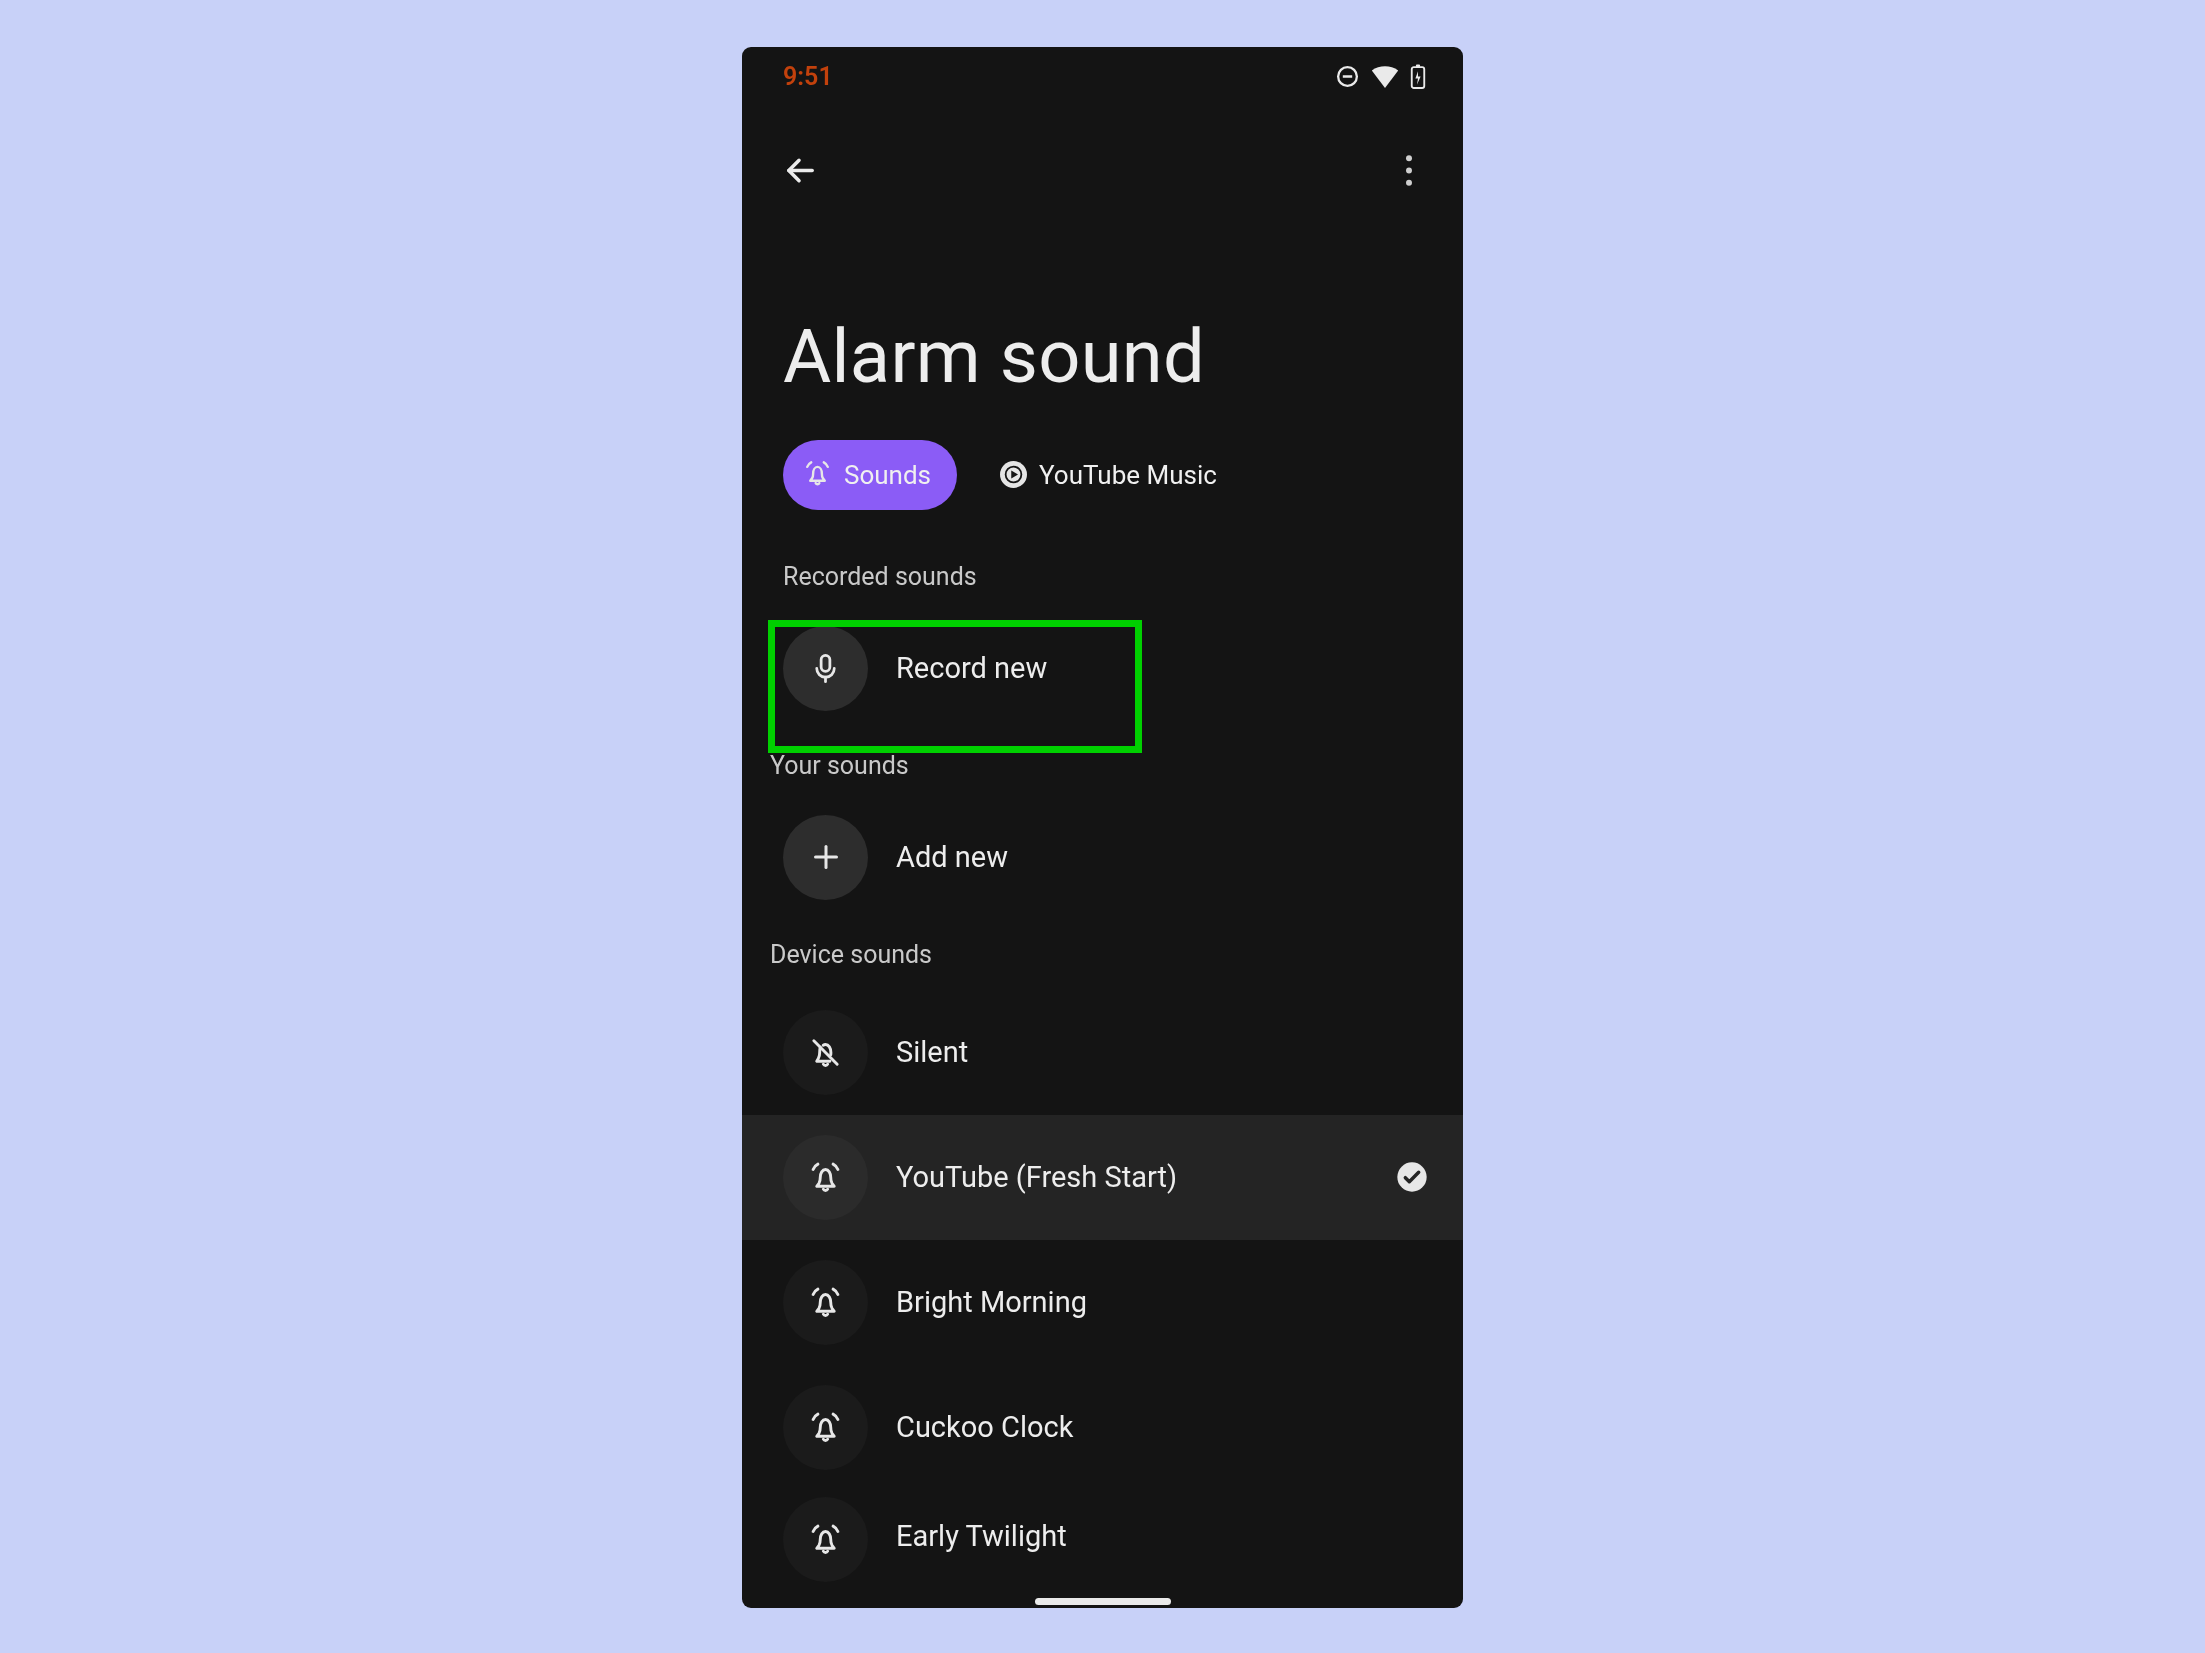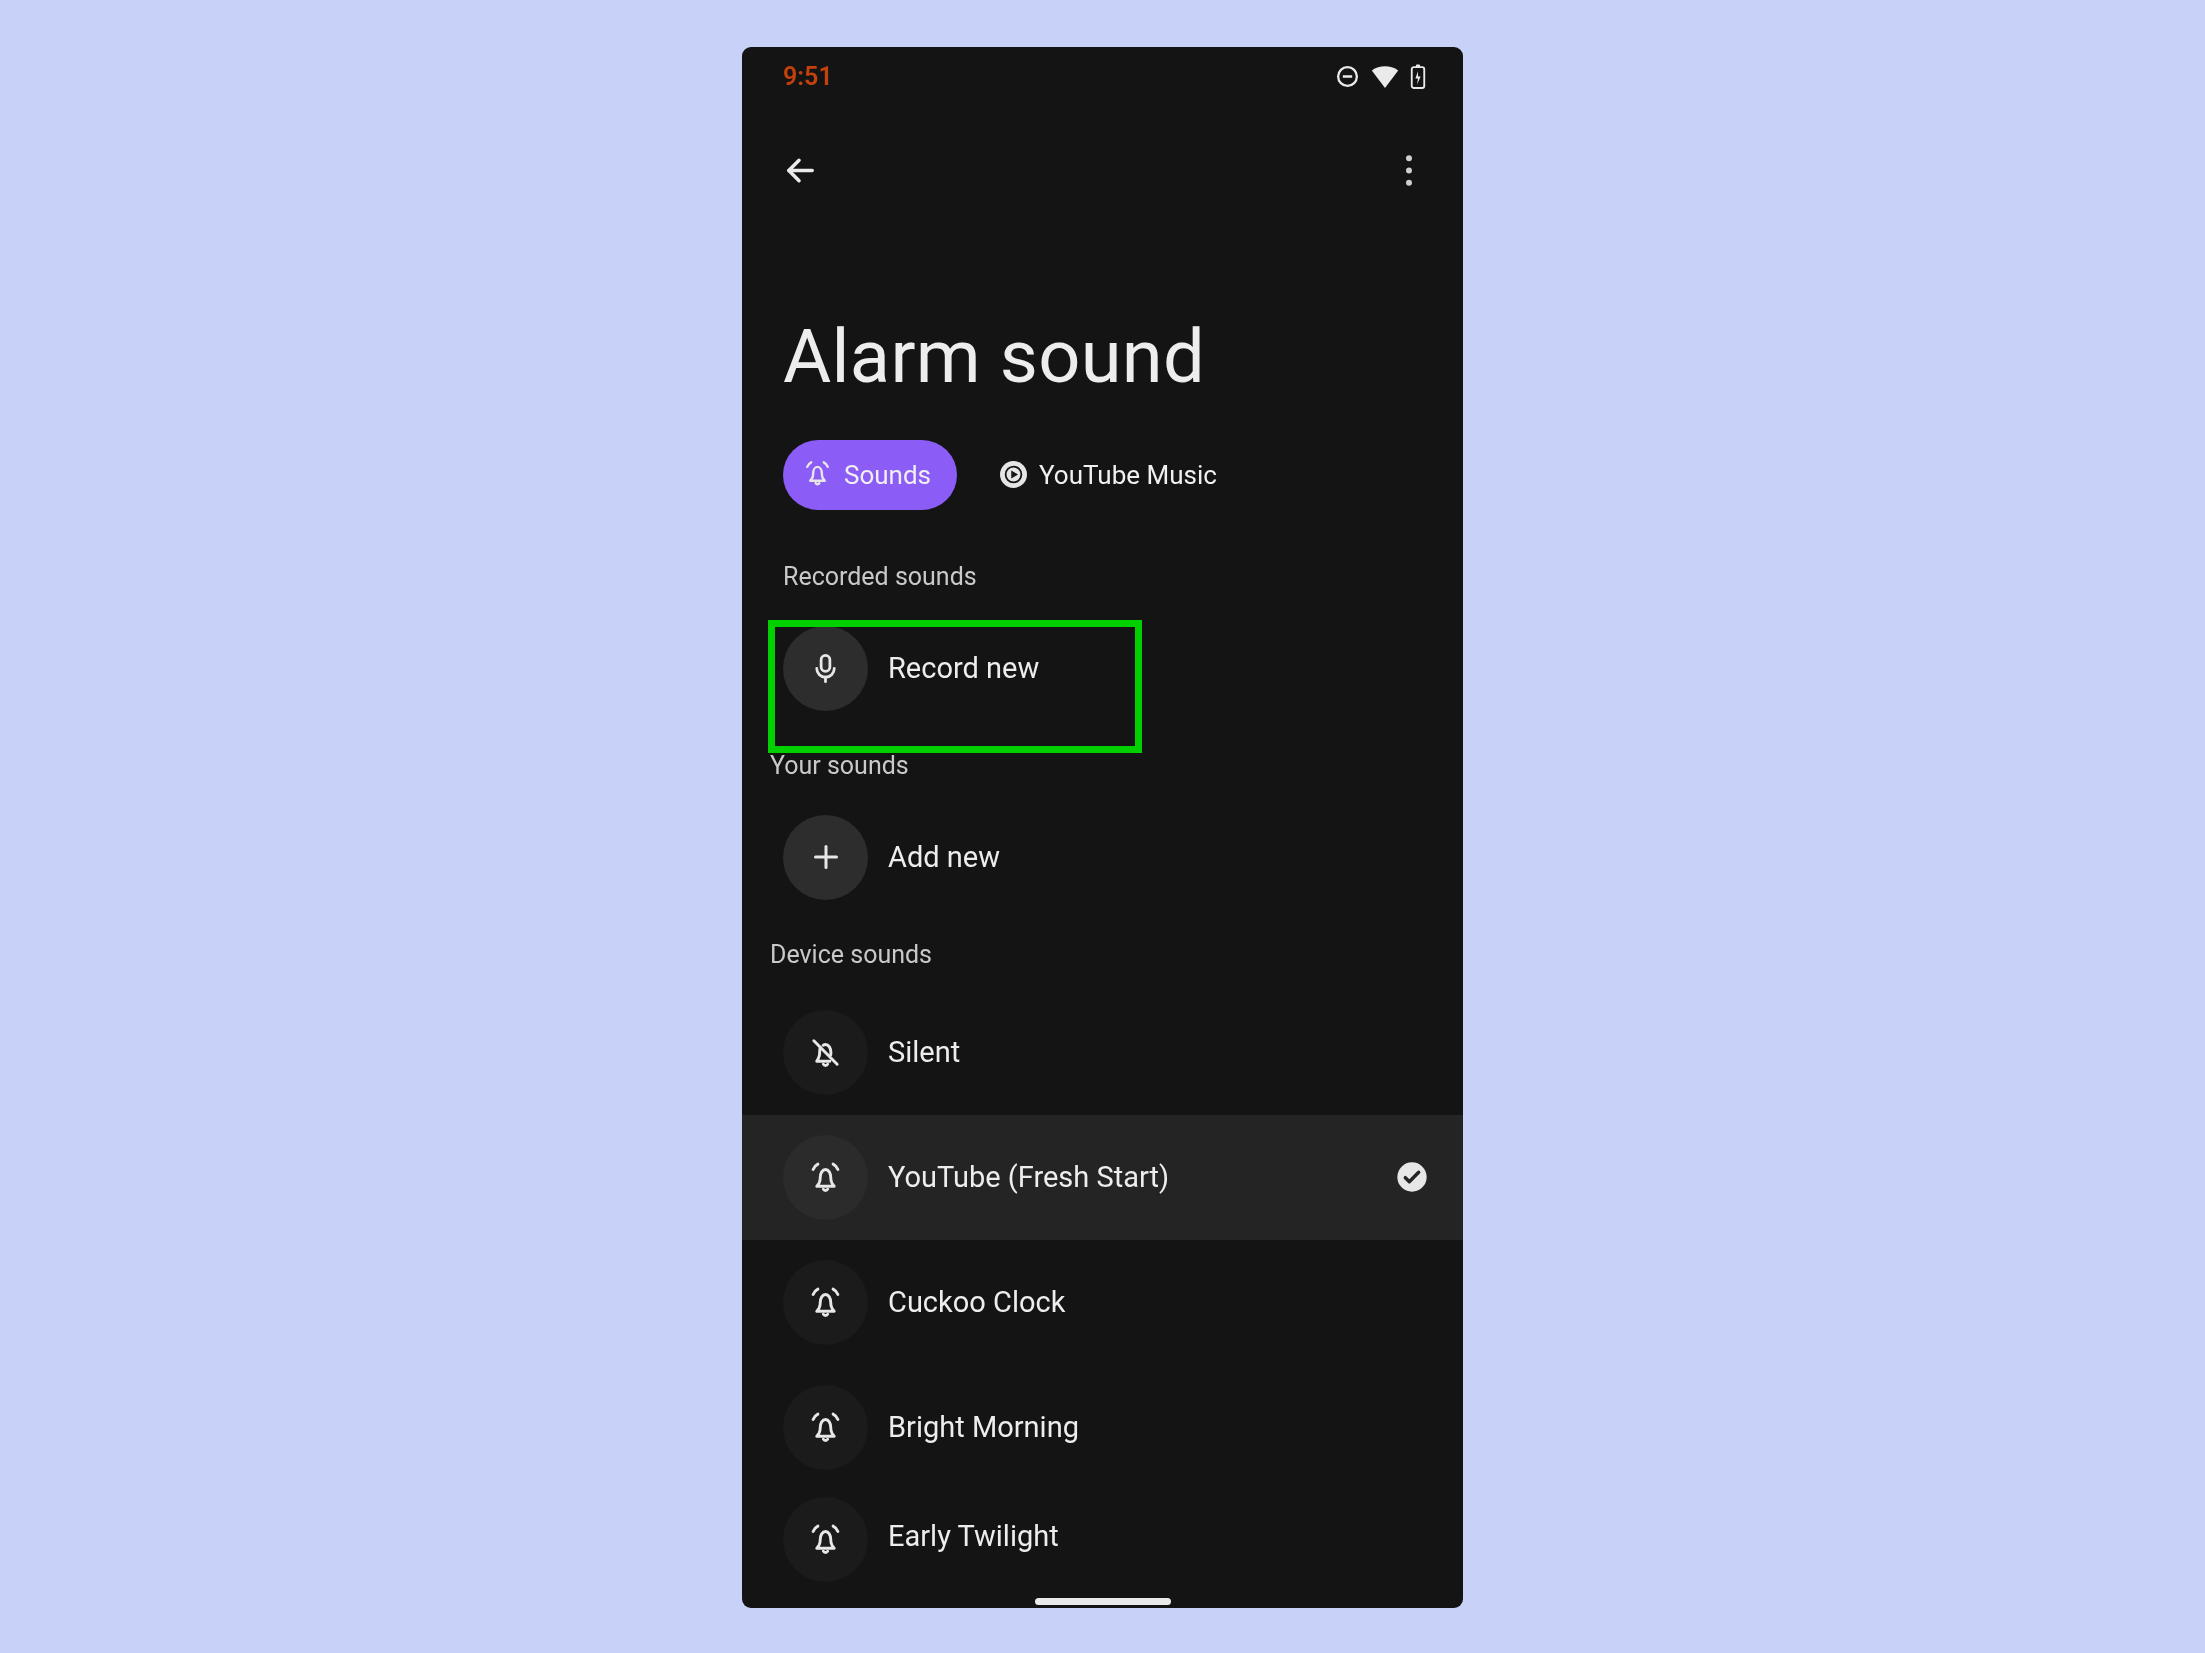--- a/index.html
+++ b/index.html
@@ -135,21 +135,21 @@
   .row.tight { height: 100px; }
   .row .icon-circ {
     width: 85px; height: 85px; border-radius: 50%;
     background: #2d2d2d;
     display: flex; align-items: center; justify-content: center;
     flex-shrink: 0;
   }
   .row .row-label {
     font-size: 29px;
     color: #ededed;
-    margin-left: 20px;
+    margin-left: 28px;
     flex: 1;
   }
   .row.selected { background: #242424; }
   .row .check {
     width: 32px; height: 32px;
   }
 
   
   .highlight {
     position: absolute;
@@ -313,33 +313,33 @@
 
       <div class="row">
         <div class="icon-circ" style="background:#1b1b1b;">
           <svg width="35" height="35" viewBox="0 0 24 24" fill="none" stroke="#e7e7e7" stroke-width="2" stroke-linecap="round" stroke-linejoin="round">
             <path d="M6 18h12l-1.5-2c-.7-1-.9-2-.9-4 0-3-1.5-5.5-3.6-5.5S8.4 9 8.4 12c0 2-.2 3-.9 4L6 18Z"></path>
             <path d="M10.5 20a1.7 1.7 0 0 0 3 0"></path>
             <path d="M3.5 6.5C4.2 4.8 5.4 3.5 6.8 2.8"></path>
             <path d="M20.5 6.5C19.8 4.8 18.6 3.5 17.2 2.8"></path>
           </svg>
         </div>
-        <div class="row-label">Cuckoo Clock</div>
+        <div class="row-label">Bright Morning</div>
       </div>
 
       <div class="row">
         <div class="icon-circ" style="background:#1b1b1b;">
           <svg width="35" height="35" viewBox="0 0 24 24" fill="none" stroke="#e7e7e7" stroke-width="2" stroke-linecap="round" stroke-linejoin="round">
             <path d="M6 18h12l-1.5-2c-.7-1-.9-2-.9-4 0-3-1.5-5.5-3.6-5.5S8.4 9 8.4 12c0 2-.2 3-.9 4L6 18Z"></path>
             <path d="M10.5 20a1.7 1.7 0 0 0 3 0"></path>
             <path d="M3.5 6.5C4.2 4.8 5.4 3.5 6.8 2.8"></path>
             <path d="M20.5 6.5C19.8 4.8 18.6 3.5 17.2 2.8"></path>
           </svg>
         </div>
-        <div class="row-label">Bright Morning</div>
+        <div class="row-label">Cuckoo Clock</div>
       </div>
 
       <div class="row tight" style="height:75px; align-items:flex-start; padding-top:5px;">
         <div class="icon-circ" style="background:#1b1b1b; margin-top:2px;">
           <svg width="35" height="35" viewBox="0 0 24 24" fill="none" stroke="#e7e7e7" stroke-width="2" stroke-linecap="round" stroke-linejoin="round">
             <path d="M6 18h12l-1.5-2c-.7-1-.9-2-.9-4 0-3-1.5-5.5-3.6-5.5S8.4 9 8.4 12c0 2-.2 3-.9 4L6 18Z"></path>
             <path d="M10.5 20a1.7 1.7 0 0 0 3 0"></path>
             <path d="M3.5 6.5C4.2 4.8 5.4 3.5 6.8 2.8"></path>
             <path d="M20.5 6.5C19.8 4.8 18.6 3.5 17.2 2.8"></path>
           </svg>

